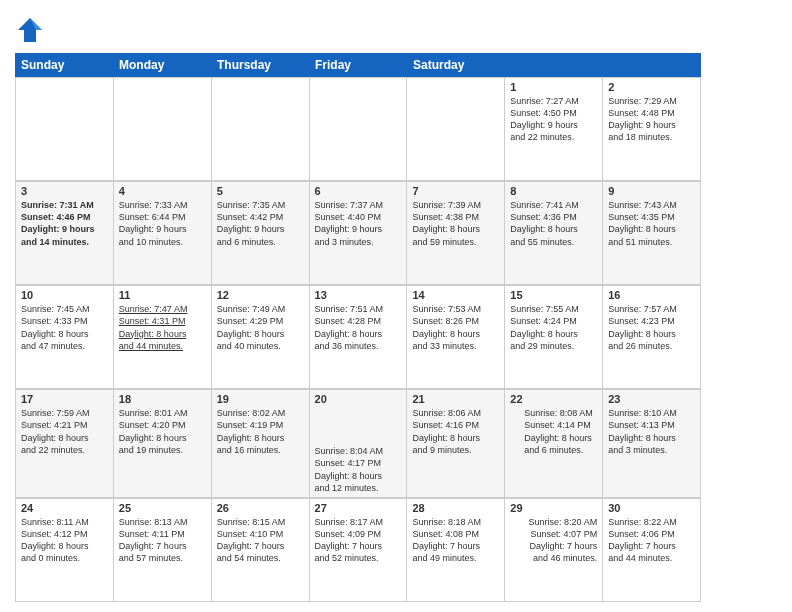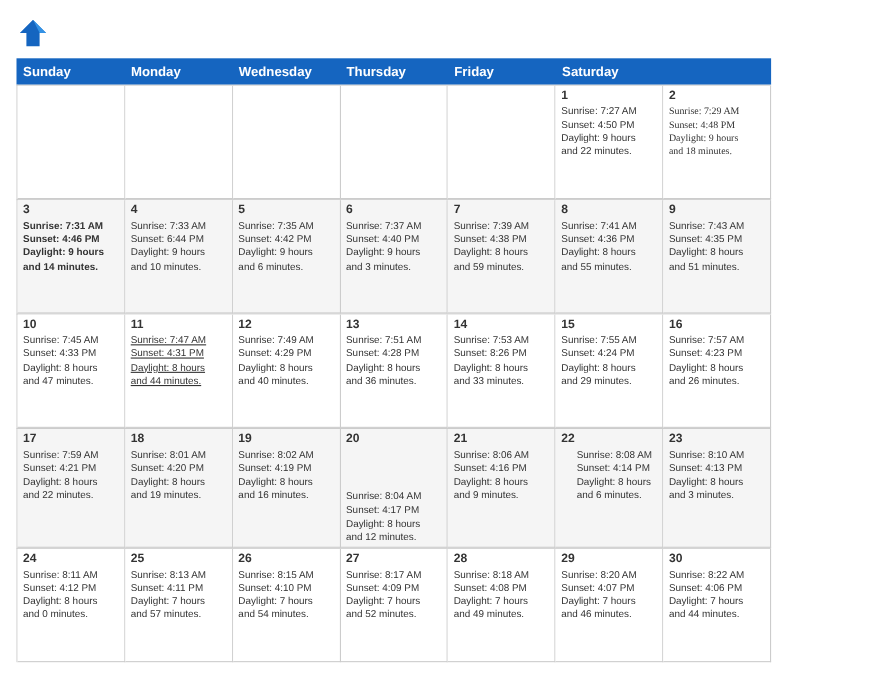--- a/index.html
+++ b/index.html
@@ -132,42 +132,41 @@
     <div class="title-block">
       <div class="month-title"></div>
       <div class="location"></div>
     </div>
   </div>
 
   <div class="calendar">
     <div class="cal-header" id="cal-header-row">
         <div class="cal-header-cell">Sunday</div>
         <div class="cal-header-cell">Monday</div>
-        <div class="cal-header-cell">Wednesday</div>
         <div class="cal-header-cell">Thursday</div>
         <div class="cal-header-cell">Friday</div>
         <div class="cal-header-cell">Saturday</div>
       </div>
     <div class="cal-body" id="cal-body">
         <div class="cal-row">
           <div class="cal-cell empty"></div>
           <div class="cal-cell empty"></div>
           <div class="cal-cell empty"></div>
           <div class="cal-cell empty"></div>
           <div class="cal-cell empty"></div>
           <div class="cal-cell">
             <span class="day-num">1</span>
             <div class="day-info" style="white-space: pre-line;">Sunrise: 7:27 AM
 Sunset: 4:50 PM
 Daylight: 9 hours
 and 22 minutes.</div>
           </div>
           <div class="cal-cell">
             <span class="day-num">2</span>
-            <div class="day-info" style="white-space: pre-line; font-family: Liberation Serif, serif;">Sunrise: 7:29 AM
+            <div class="day-info" style="white-space: pre-line;">Sunrise: 7:29 AM
 Sunset: 4:48 PM
 Daylight: 9 hours
 and 18 minutes.</div>
           </div>
         </div>
         <div class="cal-row">
           <div class="cal-cell">
             <span class="day-num">3</span>
             <div class="day-info" style="white-space: pre-line; font-weight: bold;">Sunrise: 7:31 AM
 Sunset: 4:46 PM
@@ -350,21 +349,21 @@
           </div>
           <div class="cal-cell">
             <span class="day-num">28</span>
             <div class="day-info" style="white-space: pre-line;">Sunrise: 8:18 AM
 Sunset: 4:08 PM
 Daylight: 7 hours
 and 49 minutes.</div>
           </div>
           <div class="cal-cell">
             <span class="day-num">29</span>
-            <div class="day-info" style="white-space: pre-line;">Sunrise: 8:20 AM
+            <div class="day-info" style="white-space: pre-line; text-align: right;">Sunrise: 8:20 AM
 Sunset: 4:07 PM
 Daylight: 7 hours
 and 46 minutes.</div>
           </div>
           <div class="cal-cell">
             <span class="day-num">30</span>
             <div class="day-info" style="white-space: pre-line;">Sunrise: 8:22 AM
 Sunset: 4:06 PM
 Daylight: 7 hours
 and 44 minutes.</div>

